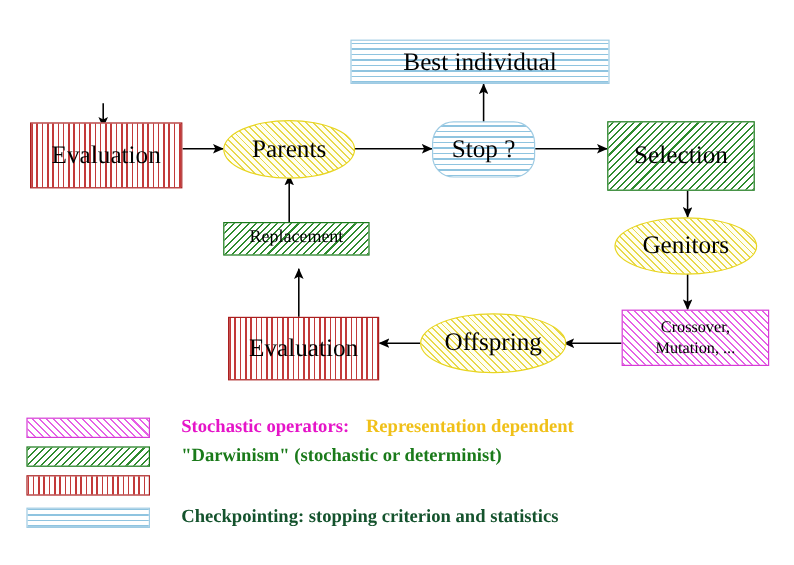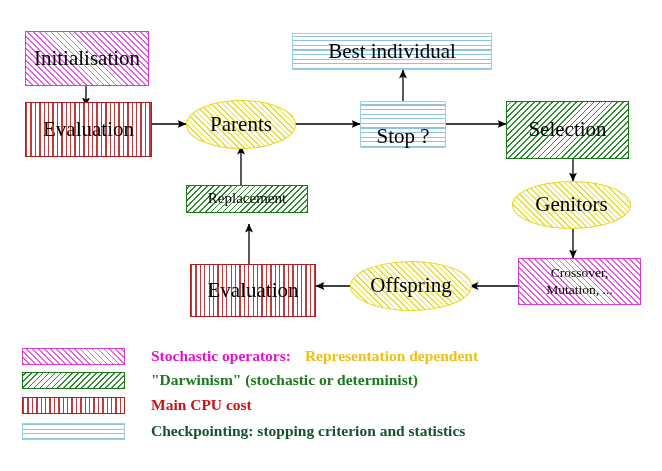--- a/index.html
+++ b/index.html
@@ -34,21 +34,21 @@
     color: #000;
     line-height: 1.02;
     z-index: 3;
   }
   .node .lbl { position: relative; z-index: 4; }
 
   
   .rect { border-width: 1.5px; border-style: solid; }
 
   
-  .rrect { border-width: 1.5px; border-style: solid; border-radius: 1px; align-items: flex-end; }
+  .rrect { border-width: 1.5px; border-style: solid; border-radius: 18px; }
 
   
   .ell { border-width: 1.5px; border-style: solid; border-radius: 50%; }
 
   
   .h-magenta {
     border-color: #d63bd6;
     background-color: #ffffff;
     background-image: repeating-linear-gradient(45deg,
         #e65fe6 0px, #e65fe6 1.2px, #ffffff 1.2px, #ffffff 4.2px);
@@ -147,33 +147,30 @@
 
       <line x1="350" y1="286" x2="316" y2="286"></line>
 
       <line x1="249" y1="265" x2="249" y2="224"></line>
 
       <line x1="241" y1="185" x2="241" y2="146"></line>
     </g>
   </svg>
 
 
-  <div class="node rect h-magenta" style="left:25px; top:31px; width:124px; height:55px; font-size:21px;">
-    <span class="lbl">Initialisation</span>
-  </div>
 
   <div class="node rect h-red" style="left:25px; top:102px; width:127px; height:55px; font-size:21px;">
     <span class="lbl">Evaluation</span>
   </div>
 
   <div class="node ell h-yellow" style="left:186px; top:100px; width:110px; height:49px; font-size:21px;">
     <span class="lbl">Parents</span>
   </div>
 
-  <div class="node rect h-blue" style="left:292px; top:33px; width:200px; height:37px; font-size:21px;">
+  <div class="node rect h-blue" style="left:292px; top:33px; width:216px; height:37px; font-size:21px;">
     <span class="lbl">Best individual</span>
   </div>
 
   <div class="node rrect h-blue" style="left:360px; top:101px; width:86px; height:47px; font-size:21px;">
     <span class="lbl">Stop ?</span>
   </div>
 
   <div class="node rect h-green" style="left:506px; top:101px; width:123px; height:58px; font-size:21px;">
     <span class="lbl">Selection</span>
   </div>
@@ -208,21 +205,20 @@
       </div>
     </div>
 
     <div class="lg-row" style="left:22px; top:371px;">
       <div class="lg-swatch h-green"></div>
       <div class="lg-text c-green">"Darwinism" (stochastic or determinist)</div>
     </div>
 
     <div class="lg-row" style="left:22px; top:396px;">
       <div class="lg-swatch h-red"></div>
-      <div class="lg-text c-red">Main CPU cost</div>
     </div>
 
     <div class="lg-row" style="left:22px; top:422px;">
       <div class="lg-swatch h-blue"></div>
       <div class="lg-text c-ltblue">Checkpointing: stopping criterion and statistics</div>
     </div>
 
   </div>
 </div>
 

